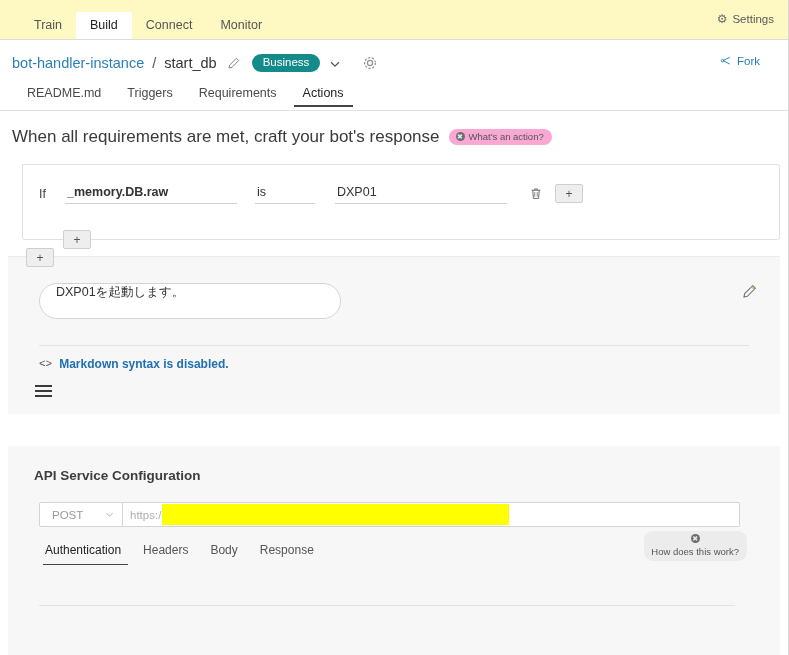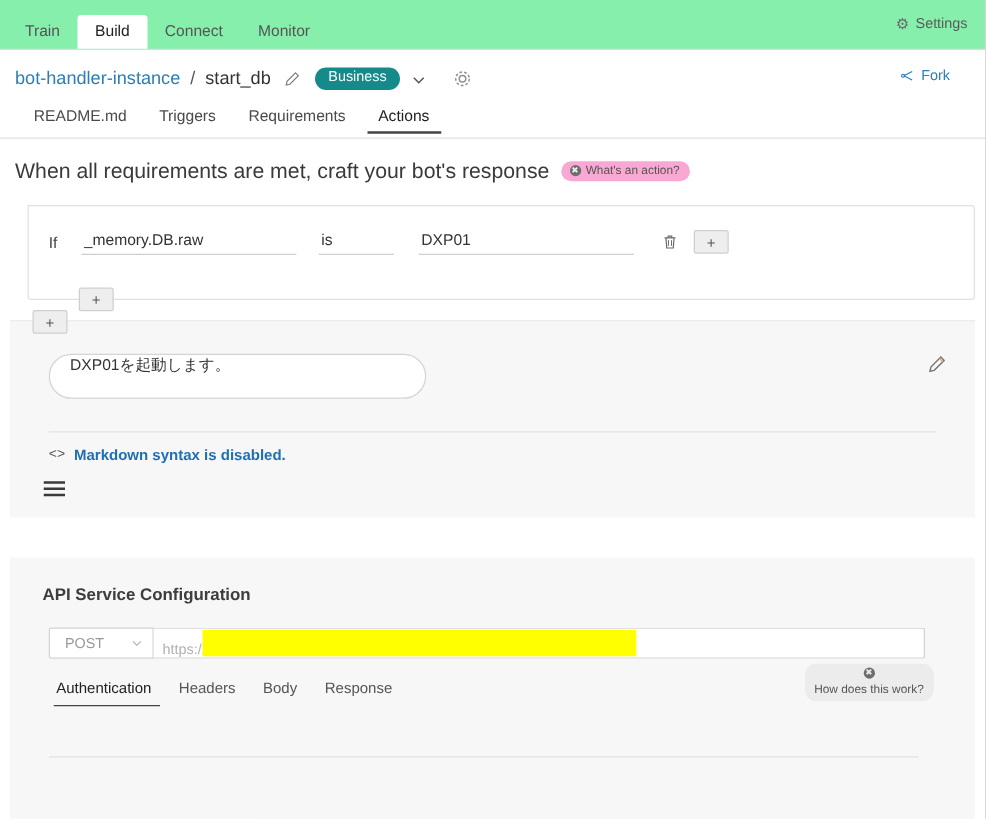--- a/index.html
+++ b/index.html
@@ -17,25 +17,25 @@
     width: 789px;
     height: 655px;
     background: #ffffff;
     border-right: 1px solid #d8d8d8;
   }
 
   
   .topbar {
     position: relative;
     height: 40px;
-    background: #86efac;
+    background: #fef9c3;
     border-bottom: 1px solid #dcdcdc;
     display: flex;
     align-items: flex-end;
-    padding-left: 6px;
+    padding-left: 20px;
   }
   .top-tab {
     font-size: 12.5px;
     color: #555555;
     padding: 7px 14px 8px 14px;
     line-height: 1;
     cursor: pointer;
     background: transparent;
     border: none;
     font-family: inherit;
@@ -201,21 +201,21 @@
   .uline {
     border: none;
     border-bottom: 1px solid #cfcfcf;
     background: transparent;
     font-size: 12.5px;
     color: #333333;
     font-family: inherit;
     padding: 2px 2px 4px 2px;
     outline: none;
   }
-  .uline.field-key { width: 172px; }
+  .uline.field-key { width: 172px; font-weight: bold; }
   .uline.field-op  { width: 60px; margin-left: 18px; }
   .uline.field-val { width: 172px; margin-left: 20px; }
   .trash {
     margin-left: 22px; cursor: pointer; opacity: .8;
   }
   .plusbtn {
     margin-left: 12px;
     width: 28px; height: 19px;
     background: #eeeeee;
     border: 1px solid #cfcfcf;
@@ -356,21 +356,21 @@
     cursor: pointer;
   }
   .url-field {
     position: relative;
     width: 617px; height: 25px;
     background: #ffffff;
     border: 1px solid #d4d4d4;
     border-left: none;
     border-radius: 0 2px 2px 0;
     display: flex;
-    align-items: flex-end;
+    align-items: center;
     font-size: 11.5px;
     color: #b0b0b0;
     padding-left: 7px;
     overflow: hidden;
   }
   .redact {
     position: absolute;
     left: 39px;
     top: 1px;
     width: 347px;

